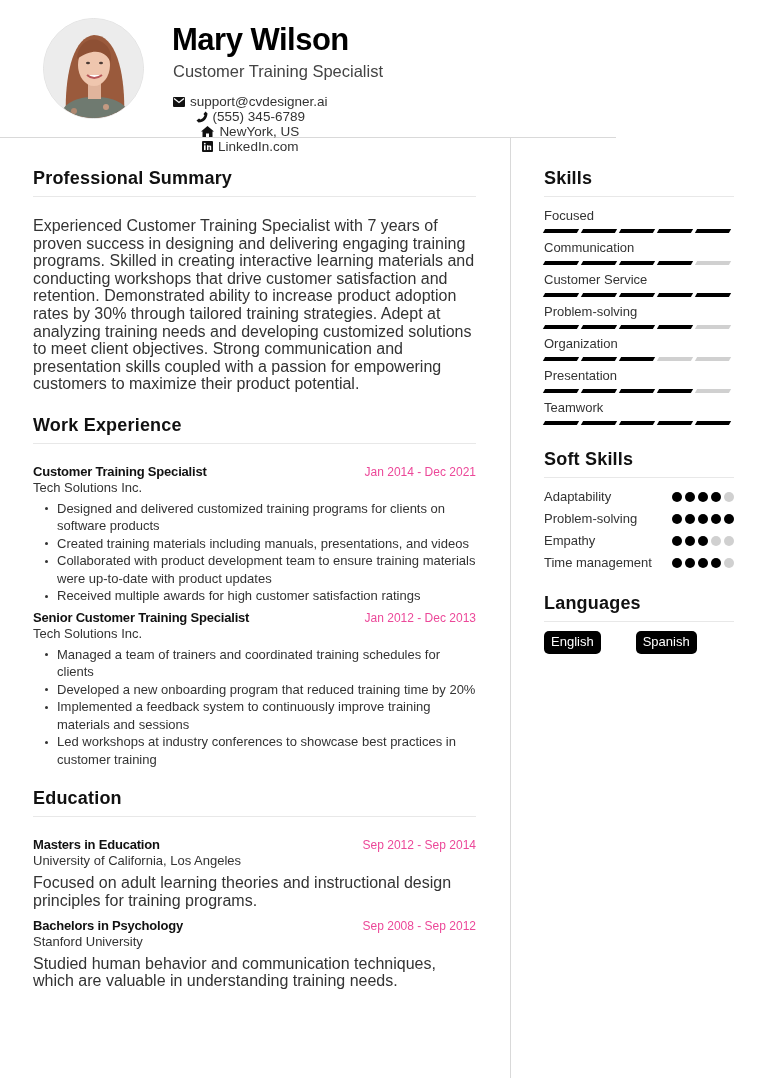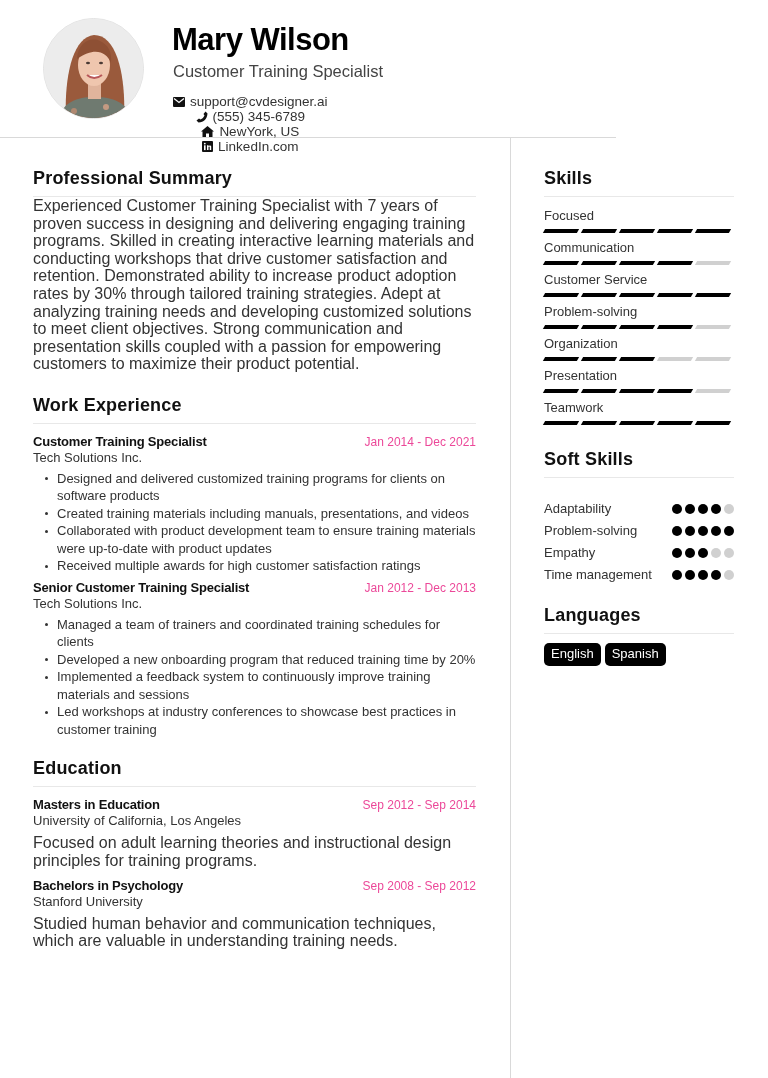--- a/index.html
+++ b/index.html
@@ -12,21 +12,21 @@
   .title { position: absolute; left: 173px; top: 62px; font-size: 16.5px; color: #444; }
   .contacts { position: absolute; left: 173px; top: 94px; display: flex; align-items: center; font-size: 13.5px; color: #333; flex-direction: column; }
   .contact { display: flex; align-items: center; margin-right: 16px; }
   .contact svg { margin-right: 5px; }
 
   .divider-v { position: absolute; left: 510px; top: 138px; width: 1px; height: 940px; background: #d9d9d9; }
 
   .left { position: absolute; left: 33px; top: 168px; width: 443px; }
   .right { position: absolute; left: 544px; top: 168px; width: 190px; }
 
-  .sec-title { font-size: 18px; font-weight: 700; color: #111; letter-spacing: 0.2px; padding-bottom: 7px; border-bottom: 1px solid #e8e8e8; margin-bottom: 0; }
+  .sec-title { font-size: 18px; font-weight: 700; color: #111; letter-spacing: 0.2px; padding-bottom: 7px; border-bottom: 1px solid #e8e8e8; margin-bottom: 20px; }
   .para { font-size: 16px; line-height: 17.6px; color: #333; }
 
   .job-head { display: flex; justify-content: space-between; align-items: baseline; }
   .job-title { font-size: 13px; font-weight: 700; color: #111; letter-spacing: -0.2px; }
   .job-date { font-size: 12px; color: #ec4899; text-align: center; }
   .job-org { font-size: 13px; color: #333; line-height: 18px; }
   ul.bullets { list-style: none; margin-top: 3px; }
   ul.bullets li { position: relative; padding-left: 24px; font-size: 13px; line-height: 17.5px; color: #333; }
   ul.bullets li::before { content: ""; position: absolute; left: 12px; top: 7.5px; width: 3px; height: 3px; border-radius: 50%; background: #333; }
 
@@ -34,21 +34,21 @@
   .bars { display: flex; margin-top: 5px; margin-bottom: 6px; }
   .bar { width: 34px; height: 4px; margin-right: 4px; transform: skewX(-30deg); background: #000; }
   .bar.off { background: #d0d0d0; }
 
   .soft-row { display: flex; justify-content: space-between; margin-bottom: 5px; }
   .soft-name { font-size: 13px; color: #333; line-height: 17px; width: 110px; }
   .dots { display: flex; padding-top: 4px; }
   .dot { width: 10px; height: 10px; border-radius: 50%; background: #000; margin-left: 3px; }
   .dot.off { background: #d0d0d0; }
 
-  .lang-wrap { display: flex; }
+  .lang-wrap { display: flex; gap: 31px; }
   .lang { background: #000; color: #fff; font-size: 13px; padding: 3px 7px 4px; border-radius: 5px; margin-right: 4px; line-height: 16px; }
 </style>
 </head>
 <body>
 
 <div class="header">
   <div class="avatar">
     <svg width="101" height="101" viewBox="0 0 101 101">
       <rect width="101" height="101" fill="#ececec"></rect>
       <path d="M22 101 C20 60 28 18 50 16 C74 16 82 60 80 101 Z" fill="#9a5a3c"></path>
@@ -232,21 +232,21 @@
             <div class="bar"></div>
             <div class="bar"></div>
             <div class="bar"></div>
             <div class="bar"></div>
           </div>
         </div>
       </div>
   </section>
 
   <section style="margin-bottom:22px;">
-    <div class="sec-title" style="margin-bottom:22px;">Soft Skills</div>
+    <div class="sec-title" style="margin-bottom:10px;">Soft Skills</div>
     <div id="soft-list">
         <div class="soft-row">
           <div class="soft-name">Adaptability</div>
           <div class="dots">
             <div class="dot"></div>
             <div class="dot"></div>
             <div class="dot"></div>
             <div class="dot"></div>
             <div class="dot off"></div>
           </div>

